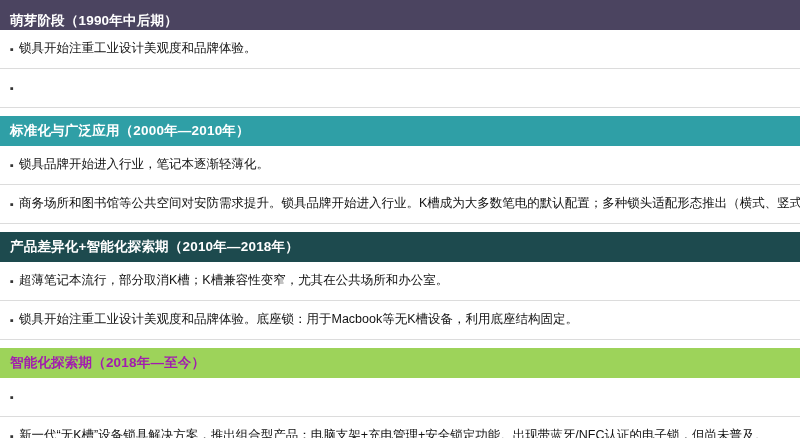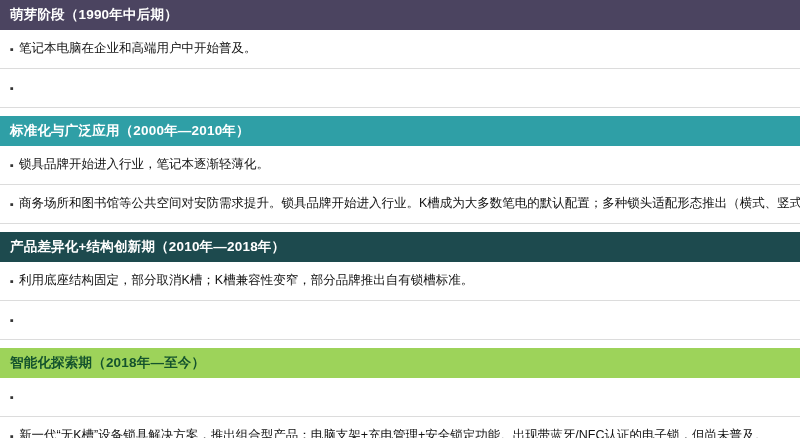--- a/index.html
+++ b/index.html
@@ -28,32 +28,33 @@
     align-items: center;
     padding-left: 10px;
     box-sizing: border-box;
     font-size: 13.5px;
     font-weight: bold;
     letter-spacing: 0.2px;
   }
   .section-header.h1 {
     background: #4b4460;
     color: #ffffff;
+    align-items: flex-end;
   }
   .section-header.h2 {
     background: #2f9fa6;
     color: #ffffff;
   }
   .section-header.h3 {
     background: #1d4a4e;
     color: #ffffff;
   }
   .section-header.h4 {
     background: #9dd35a;
-    color: #14532d;
+    color: #a21caf;
   }
   .bullets {
     padding: 0;
     margin: 0;
     list-style: none;
   }
   .bullet {
     height: 39px;
     display: flex;
     align-items: center;
@@ -88,21 +89,21 @@
 
 <div class="page">
 
   <div class="section">
     <div class="section-header h1">
       <span>萌芽阶段（1990年中后期）</span>
     </div>
     <ul class="bullets">
       <li class="bullet">
         <span class="marker">▪</span>
-        <span class="txt">笔记本电脑在企业和高端用户中开始普及。</span>
+        <span class="txt">锁具开始注重工业设计美观度和品牌体验。</span>
       </li>
       <li class="bullet">
         <span class="marker">▪</span>
       </li>
     </ul>
   </div>
 
   <div class="gap"></div>
 
   <div class="section">
@@ -118,29 +119,30 @@
         <span class="marker">▪</span>
         <span class="txt">商务场所和图书馆等公共空间对安防需求提升。锁具品牌开始进入行业。K槽成为大多数笔电的默认配置；多种锁头适配形态推出（横式、竖式、内插式）。</span>
       </li>
     </ul>
   </div>
 
   <div class="gap"></div>
 
   <div class="section">
     <div class="section-header h3">
-      <span>产品差异化+结构创新期（2010年—2018年）</span>
+      <span>产品差异化+智能化探索期（2010年—2018年）</span>
     </div>
     <ul class="bullets">
       <li class="bullet">
         <span class="marker">▪</span>
-        <span class="txt">利用底座结构固定，部分取消K槽；K槽兼容性变窄，部分品牌推出自有锁槽标准。</span>
+        <span class="txt">超薄笔记本流行，部分取消K槽；K槽兼容性变窄，尤其在公共场所和办公室。</span>
       </li>
       <li class="bullet">
         <span class="marker">▪</span>
+        <span class="txt">锁具开始注重工业设计美观度和品牌体验。底座锁：用于Macbook等无K槽设备，利用底座结构固定。</span>
       </li>
     </ul>
   </div>
 
   <div class="gap"></div>
 
   <div class="section">
     <div class="section-header h4">
       <span>智能化探索期（2018年—至今）</span>
     </div>

